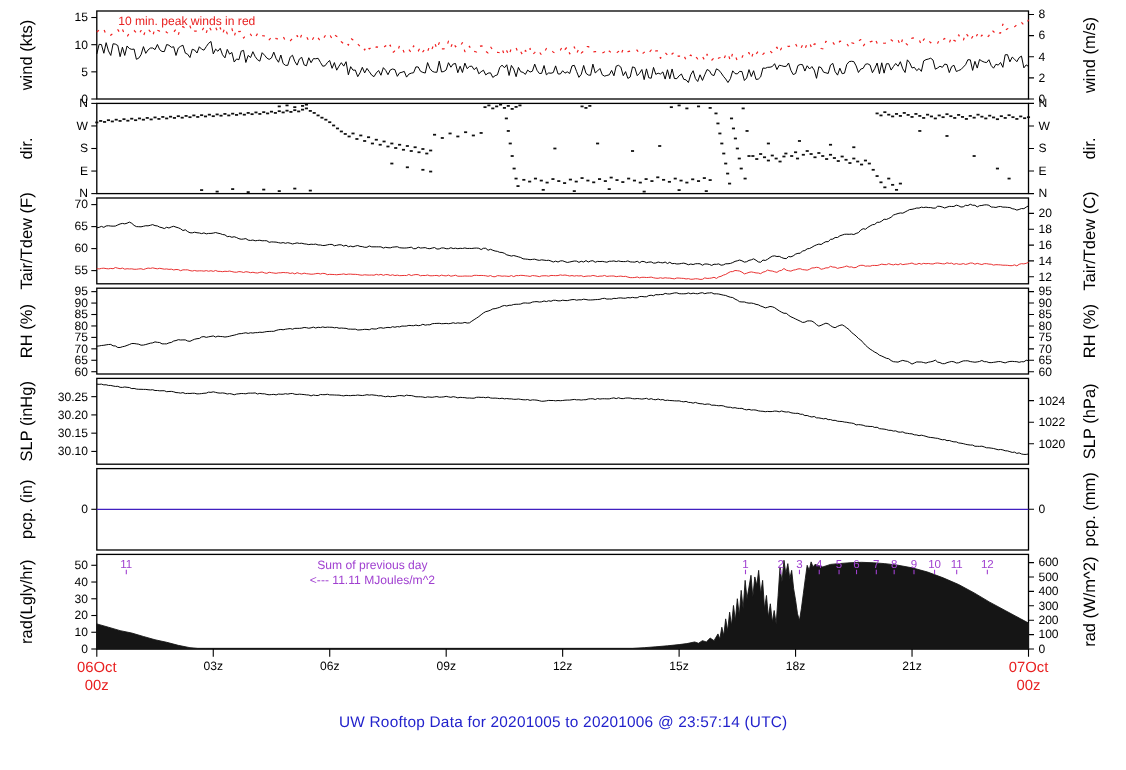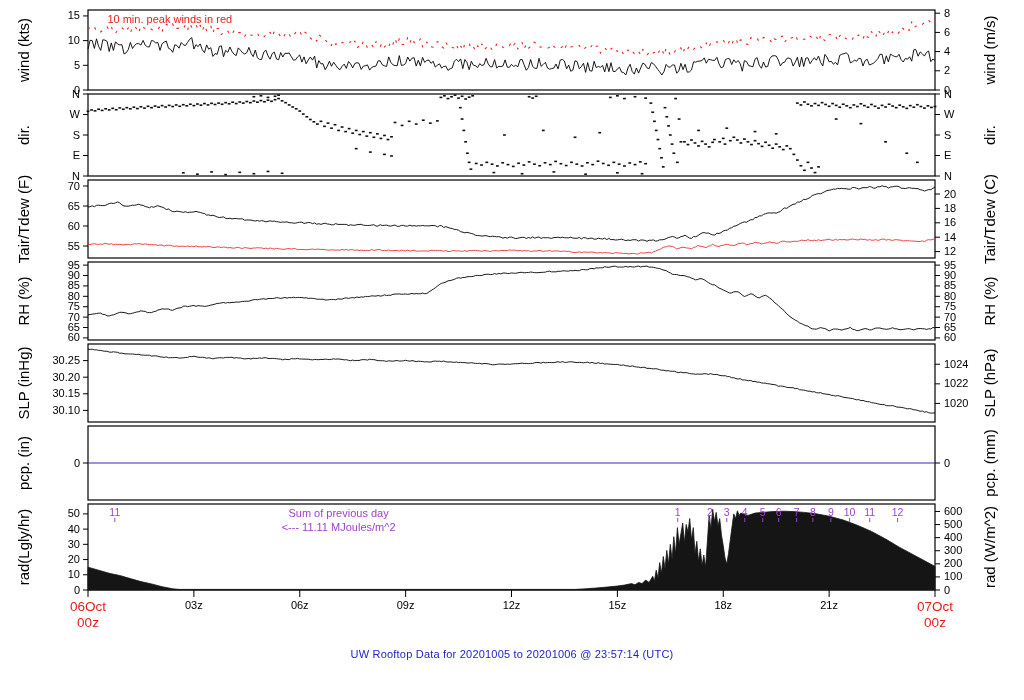--- a/index.html
+++ b/index.html
@@ -1,20 +1,20 @@
 <!DOCTYPE html>
 <html><head>
 <meta charset="utf-8">
 <style>
   html,body{margin:0;padding:0;background:#ffffff;}
   #stage{position:relative;width:1024px;height:700px;background:#ffffff;overflow:hidden;
          font-family:"Liberation Sans", sans-serif;}
   #plot-svg{position:absolute;left:0;top:0;}
   #chart-title{position:absolute;left:0;top:648px;width:1024px;text-align:center;
-               font-size:11px;letter-spacing:0.2px;}
+               font-size:14px;letter-spacing:0.2px;}
 </style>
 </head>
 <body>
 
 <div id="stage">
   <svg id="plot-svg" width="1024" height="700" viewBox="0 0 1024 700" xmlns="http://www.w3.org/2000/svg">
       <g>
         <rect x="88" y="10" width="847" height="80" fill="none" stroke="#000000" stroke-width="1.2"></rect>
         <g>
           <line x1="83" y1="90" x2="88" y2="90" stroke="#000" stroke-width="1"></line>

